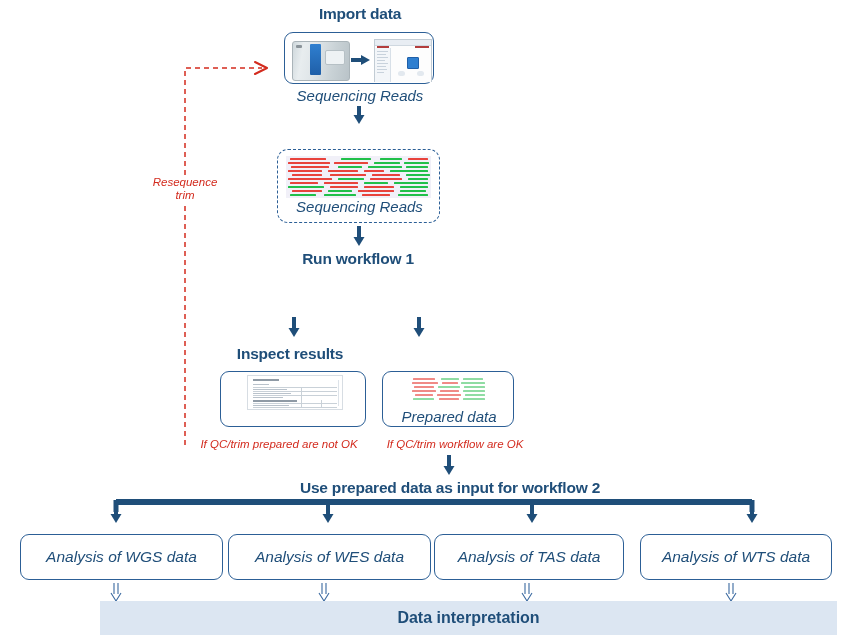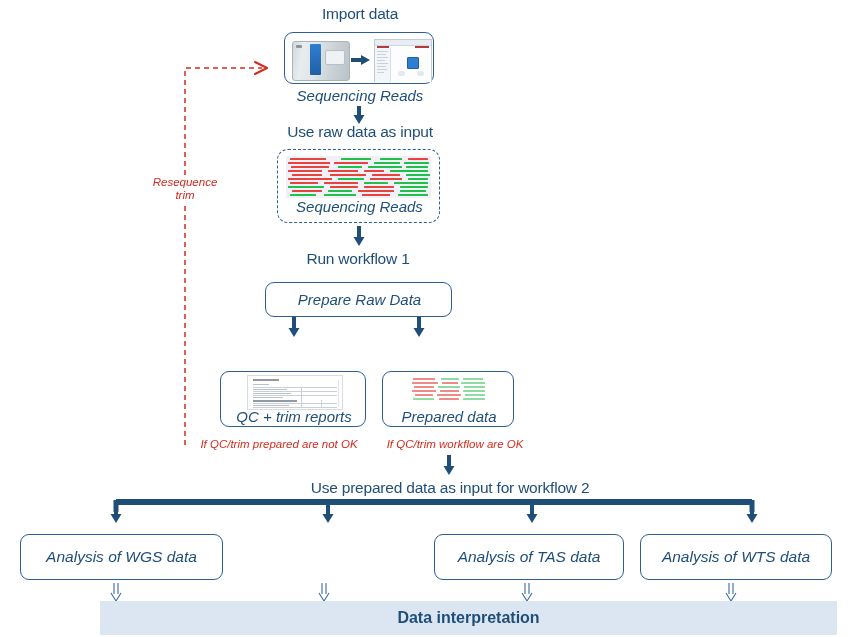--- a/index.html
+++ b/index.html
@@ -4,21 +4,21 @@
 <style>
   html,body{margin:0;padding:0;background:#ffffff;}
   body{width:850px;height:637px;position:relative;overflow:hidden;
        font-family:"Liberation Sans", sans-serif;}
   .stage{position:absolute;left:0;top:0;width:850px;height:637px;}
 
   .abs{position:absolute;}
 
   
   .heading{
-    color:#1f4e79;font-weight:normal;font-size:15.5px;letter-spacing:-0.2px;
+    color:#1f4e79;font-weight:bold;font-size:15.5px;letter-spacing:-0.2px;
     text-align:center;white-space:nowrap;
   }
 
   
   .rbox{
     box-sizing:border-box;border:1.6px solid #2c5f96;border-radius:9px;
     background:#ffffff;
   }
   .rbox.dashed{border-style:dashed;border-width:1.7px;border-radius:11px;}
   .boxlabel{
@@ -137,21 +137,20 @@
     </div>
   </div>
 
   <div class="abs caption" style="left:260px;top:87px;width:200px;">Sequencing Reads</div>
 
   <svg class="abs" style="left:350px;top:106px;width:20px;height:20px;">
     <path d="M9 0 L9 11" stroke="#1f4e79" stroke-width="4"></path>
     <path d="M3.5 9 L9 18 L14.5 9 Z" fill="#1f4e79"></path>
   </svg>
 
-  <div class="abs heading" style="left:250px;top:123px;width:220px;">Use raw data as input</div>
 
   <div class="abs rbox dashed" style="left:277px;top:149px;width:163px;height:74px;">
     <div class="reads" style="left:8px;top:6px;width:145px;height:42px;">
       <div class="read" style="left:4px;top:2px;width:36px;background:#e8433c;"></div>
       <div class="read" style="left:55px;top:2px;width:30px;background:#21c04a;"></div>
       <div class="read" style="left:94px;top:2px;width:22px;background:#21c04a;"></div>
       <div class="read" style="left:122px;top:2px;width:20px;background:#e8433c;"></div>
 
       <div class="read" style="left:2px;top:6px;width:42px;background:#e8433c;"></div>
       <div class="read" style="left:48px;top:6px;width:34px;background:#e8433c;"></div>
@@ -201,53 +200,50 @@
     <div class="boxlabel abs" style="left:0;top:48px;width:163px;">Sequencing Reads</div>
   </div>
 
   <svg class="abs" style="left:350px;top:226px;width:20px;height:22px;">
     <path d="M9 0 L9 13" stroke="#1f4e79" stroke-width="4"></path>
     <path d="M3.5 11 L9 20 L14.5 11 Z" fill="#1f4e79"></path>
   </svg>
 
   <div class="abs heading" style="left:258px;top:250px;width:200px;">Run workflow 1</div>
 
-  <div class="abs rbox" style="left:265px;top:282px;width:187px;height:35px;">
-    <div class="boxlabel abs" style="left:0;top:8px;width:187px;">Prepare Raw Data</div>
-  </div>
 
   <svg class="abs" style="left:285px;top:317px;width:20px;height:22px;">
     <path d="M9 0 L9 13" stroke="#1f4e79" stroke-width="4"></path>
     <path d="M3.5 11 L9 20 L14.5 11 Z" fill="#1f4e79"></path>
   </svg>
   <svg class="abs" style="left:410px;top:317px;width:20px;height:22px;">
     <path d="M9 0 L9 13" stroke="#1f4e79" stroke-width="4"></path>
     <path d="M3.5 11 L9 20 L14.5 11 Z" fill="#1f4e79"></path>
   </svg>
 
+  <div class="abs heading" style="left:185px;top:345px;width:210px;">Inspect results</div>
 
   <div class="abs rbox" style="left:220px;top:371px;width:146px;height:56px;">
     <div class="report" style="left:26px;top:3px;width:94px;height:33px;">
       <div class="rhead" style="left:5px;top:3px;width:26px;height:2px;"></div>
       <div class="rline" style="left:5px;top:8px;width:16px;height:1.3px;"></div>
       <div class="rrow" style="left:5px;top:11px;width:84px;"></div>
       <div class="rline" style="left:5px;top:12.5px;width:34px;height:1.2px;"></div>
       <div class="rrow" style="left:5px;top:15px;width:84px;"></div>
       <div class="rline" style="left:5px;top:16.5px;width:38px;height:1.2px;"></div>
       <div class="rrow" style="left:5px;top:19px;width:84px;"></div>
       <div class="rline" style="left:5px;top:20.5px;width:30px;height:1.2px;"></div>
       <div class="rline" style="left:5px;top:24px;width:44px;height:1.6px;background:#8f9aa5;"></div>
       <div class="rrow" style="left:5px;top:27px;width:84px;"></div>
       <div class="rline" style="left:5px;top:28.5px;width:36px;height:1.2px;"></div>
       <div class="rrow" style="left:5px;top:31px;width:84px;"></div>
       <div class="abs" style="left:53px;top:11px;width:1px;height:21px;background:#c9d1d8;"></div>
       <div class="abs" style="left:73px;top:24px;width:1px;height:8px;background:#c9d1d8;"></div>
       <div class="abs" style="right:3px;top:4px;width:1px;height:26px;background:#dde3e9;"></div>
     </div>
-    <div class="boxlabel abs" style="left:0;top:36px;width:146px;">QC + trim reports</div>
   </div>
 
   <div class="abs rbox" style="left:382px;top:371px;width:132px;height:56px;">
     <div class="abs" style="left:28px;top:5px;width:78px;height:26px;overflow:hidden;">
       <div class="read" style="left:2px;top:1px;width:22px;background:#f08a86;"></div>
       <div class="read" style="left:30px;top:1px;width:18px;background:#8fdca3;"></div>
       <div class="read" style="left:52px;top:1px;width:20px;background:#8fdca3;"></div>
       <div class="read" style="left:1px;top:5px;width:26px;background:#f08a86;"></div>
       <div class="read" style="left:31px;top:5px;width:16px;background:#f08a86;"></div>
       <div class="read" style="left:50px;top:5px;width:24px;background:#8fdca3;"></div>
@@ -287,20 +283,23 @@
     <path d="M217.5 18 L223 27 L228.5 18 Z" fill="#1f4e79"></path>
     <path d="M427 6 L427 20" stroke="#1f4e79" stroke-width="4"></path>
     <path d="M421.5 18 L427 27 L432.5 18 Z" fill="#1f4e79"></path>
     <path d="M647 8 L647 20" stroke="#1f4e79" stroke-width="4"></path>
     <path d="M641.5 18 L647 27 L652.5 18 Z" fill="#1f4e79"></path>
   </svg>
 
   <div class="abs rbox" style="left:20px;top:534px;width:203px;height:46px;display:flex;align-items:center;">
     <div class="analysis-label">Analysis of WGS data</div>
   </div>
+  <div class="abs rbox" style="left:228px;top:534px;width:203px;height:46px;display:flex;align-items:center;">
+    <div class="analysis-label">Analysis of WES data</div>
+  </div>
   <div class="abs rbox" style="left:434px;top:534px;width:190px;height:46px;display:flex;align-items:center;">
     <div class="analysis-label">Analysis of TAS data</div>
   </div>
   <div class="abs rbox" style="left:640px;top:534px;width:192px;height:46px;display:flex;align-items:center;">
     <div class="analysis-label">Analysis of WTS data</div>
   </div>
 
   <svg class="abs" style="left:108px;top:583px;width:630px;height:22px;">
     <g fill="none" stroke="#3b6aa0" stroke-width="1.1">
       <path d="M6 0 L6 11 M10 0 L10 11 M3 10 L8 18 L13 10"></path>

